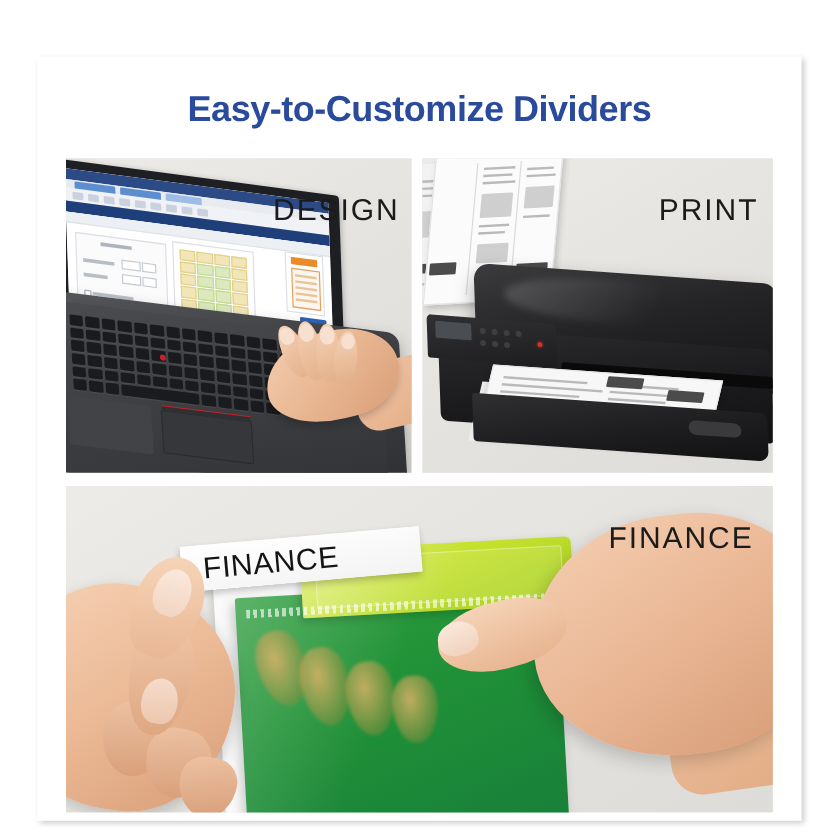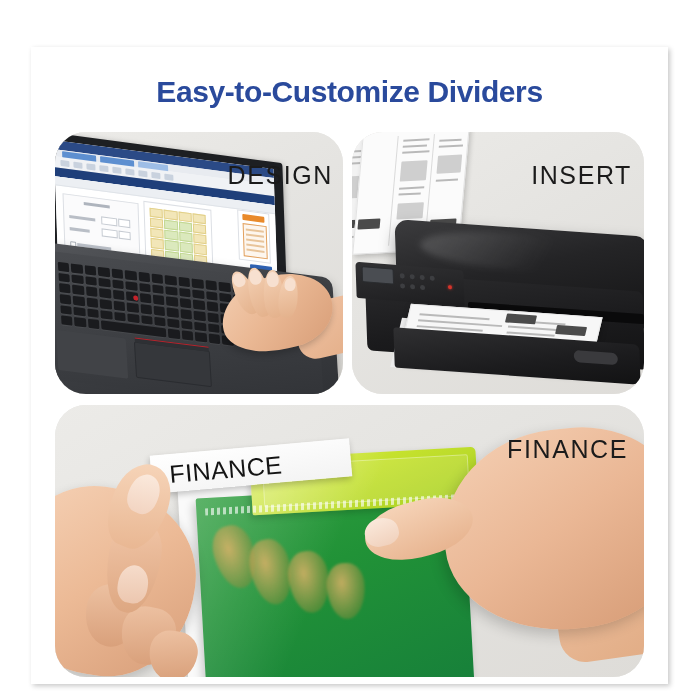--- a/index.html
+++ b/index.html
@@ -40,21 +40,20 @@
     font-weight: bold;
     letter-spacing: -0.4px;
     white-space: nowrap;
   }
 
   
   .panel {
     position: absolute;
     overflow: hidden;
     background: #e6e5e2;
-    border-radius: 31px;
   }
   .panel-design { left: 24px;  top: 85px;  width: 288px; height: 262px; }
   .panel-print  { left: 321px; top: 85px;  width: 292px; height: 262px; }
   .panel-insert { left: 24px;  top: 358px; width: 589px; height: 272px; }
 
   .panel-bg {
     position: absolute; inset: 0;
     background: linear-gradient(150deg,#ecebe8 0%, #e5e4e1 45%, #dedcd8 100%);
   }
 
@@ -713,21 +712,21 @@
           <span class="pp-blk" style="left:96px; top:2px; width:30px;height:9px"></span>
           <span class="pp-blk" style="left:148px;top:10px;width:30px;height:9px"></span>
           <span class="pp-blk" style="left:4px;  top:36px;width:28px;height:9px"></span>
         </div>
 
         <div class="out-tray">
           <span class="handle"></span>
         </div>
       </div>
 
-      <div class="panel-label label-print">INSERT</div>
+      <div class="panel-label label-print">PRINT</div>
     </div>
 
     <div class="panel panel-insert">
       <div class="panel-bg"></div>
 
       <div class="insert">
 
         <div class="divider-white"></div>
 
         <div class="divider-green">

